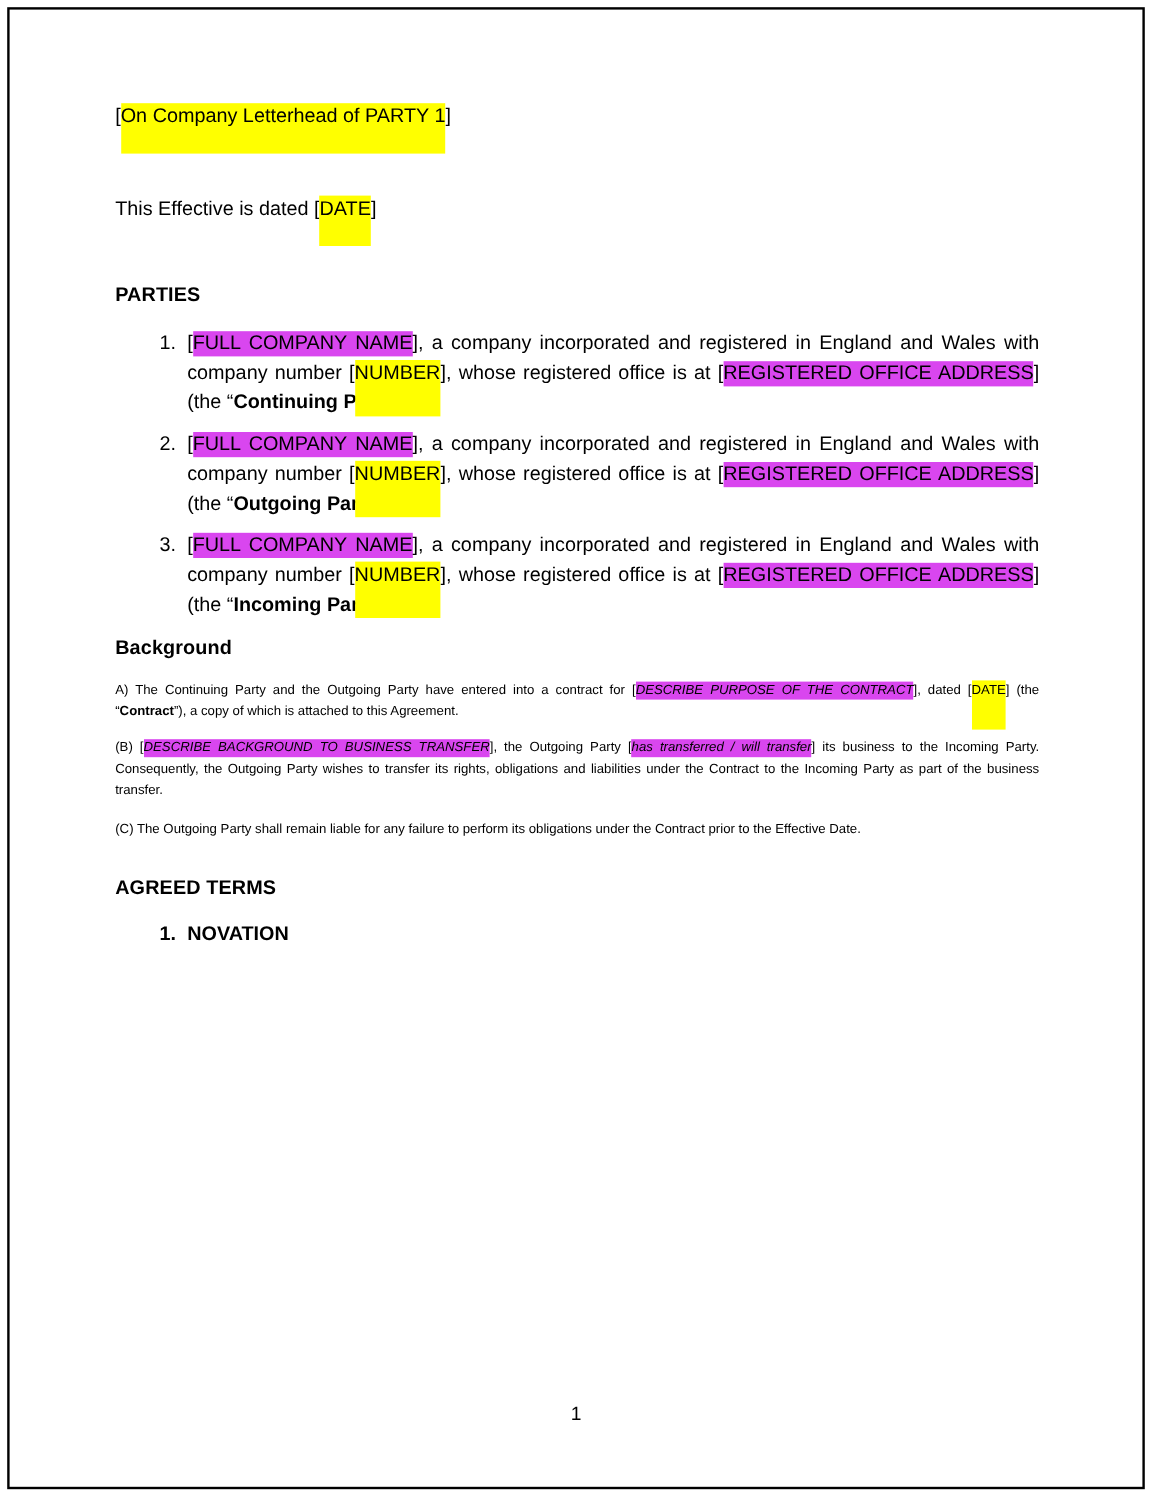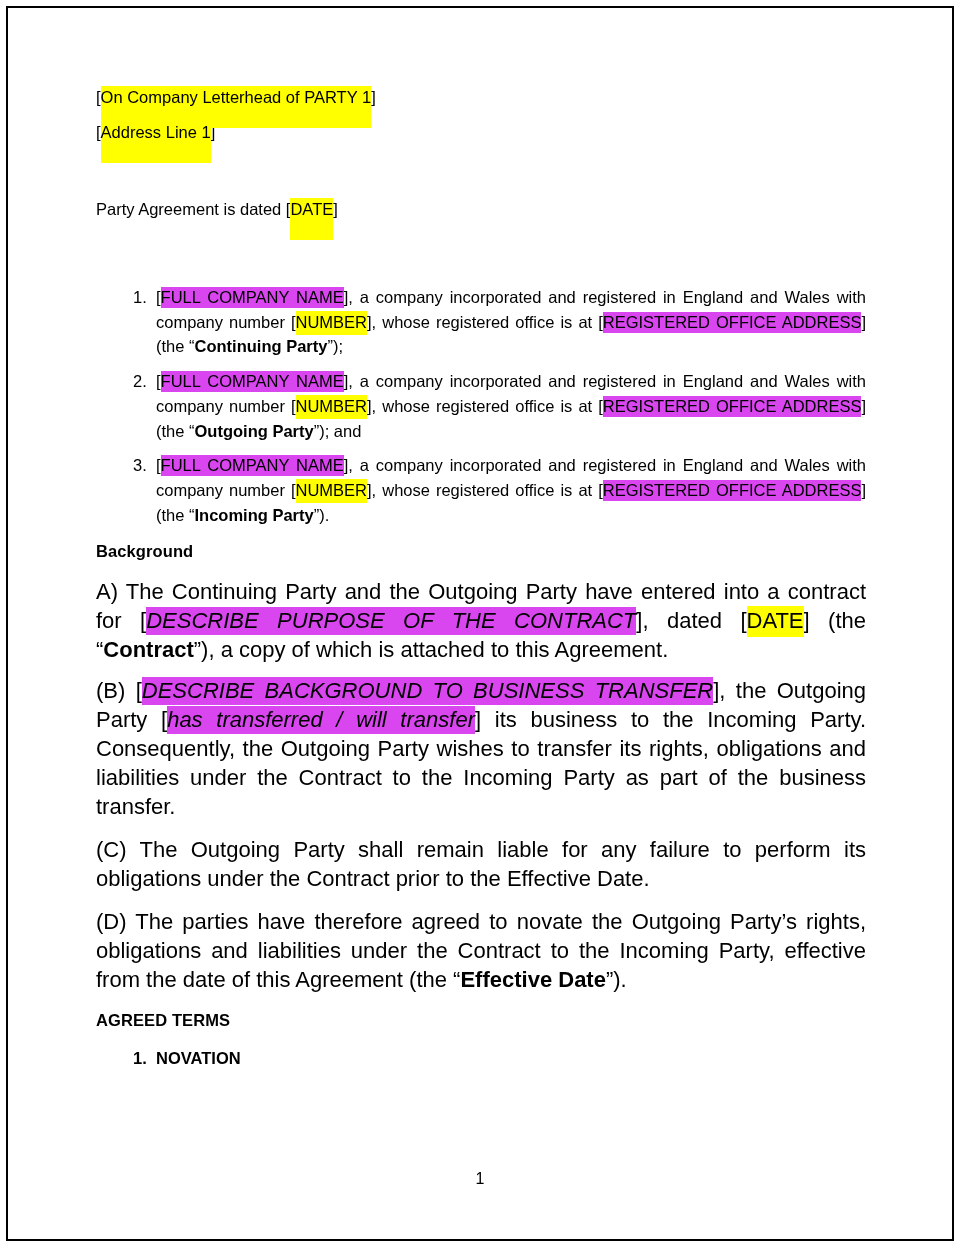--- a/index.html
+++ b/index.html
@@ -51,21 +51,21 @@
     padding-top: 2px;
     padding-bottom: 22px;
     margin-bottom: -22px;
     position: relative;
     box-decoration-break: clone;
     -webkit-box-decoration-break: clone;
   }
   .hl-tall-sm {
     background: #FFFF00;
     padding-top: 2px;
-    padding-bottom: 4px;
+    padding-bottom: 27px;
     margin-bottom: -17px;
     position: relative;
     box-decoration-break: clone;
     -webkit-box-decoration-break: clone;
   }
 
   
   .hdr-line {
     font-size: 16.5px;
     line-height: 35px;
@@ -106,22 +106,22 @@
   .party .num {
     position: absolute;
     left: 37px;
     top: 0;
     font-size: 16.5px;
   }
 
   
   p.bg {
     margin: 0;
-    font-size: 22px;
-    line-height: 29px;
+    font-size: 11px;
+    line-height: 18px;
     text-align: justify;
     text-justify: inter-word;
   }
 
   
   .clause1 {
     position: relative;
     padding-left: 60px;
     font-size: 16.5px;
     line-height: 24px;
@@ -170,28 +170,28 @@
 
 <div class="page">
 
   <div class="page-border"></div>
 
   <div class="content">
 
     <div class="hdr-line"><span>[</span><span class="hl-tall">On Company Letterhead of PARTY 1</span><span>]</span></div>
 
 
-    <div class="hdr-line"><span>[</span><span class="hl-tall">Address Line 1</span><span>]</span></div>
 
     <div class="gap-lg"></div>
 
-    <div class="dated-line"><span>Party Agreement is dated [</span><span class="hl-tall">DATE</span><span>]</span></div>
+    <div class="dated-line"><span>This Effective is dated [</span><span class="hl-tall">DATE</span><span>]</span></div>
 
     <div class="gap-lg" style="height:45px;"></div>
 
+    <h2 class="sec">PARTIES</h2>
 
     <div class="gap-sm" style="height:16px;"></div>
 
     <div class="party">
       <span class="num">1.</span><span>[</span><span class="hl">FULL COMPANY NAME</span><span>], a company incorporated and registered in England and Wales with company number [</span><span class="hl-tall-sm">NUMBER</span><span>], whose registered office is at [</span><span class="hl">REGISTERED OFFICE ADDRESS</span><span>] (the “</span><span class="b">Continuing Party</span><span>”);</span>
     </div>
 
     <div class="gap-sm" style="height:10px;"></div>
 
     <div class="party">
@@ -215,21 +215,20 @@
     <div class="gap-sm" style="height:12px;"></div>
 
     <p class="bg"><span>(B) [</span><span class="hl i">DESCRIBE BACKGROUND TO BUSINESS TRANSFER</span><span>], the Outgoing Party [</span><span class="hl i">has transferred / will transfer</span><span>] its business to the Incoming Party. Consequently, the Outgoing Party wishes to transfer its rights, obligations and liabilities under the Contract to the Incoming Party as part of the business transfer.</span></p>
 
     <div class="gap-md" style="height:14px;"></div>
 
     <p class="bg">(C) The Outgoing Party shall remain liable for any failure to perform its obligations under the Contract prior to the Effective Date.</p>
 
     <div class="gap-md" style="height:14px;"></div>
 
-    <p class="bg"><span>(D) The parties have therefore agreed to novate the Outgoing Party’s rights, obligations and liabilities under the Contract to the Incoming Party, effective from the date of this Agreement (the “</span><span class="b">Effective Date</span><span>”).</span></p>
 
     <div class="gap-md" style="height:14px;"></div>
 
     <h2 class="sec">AGREED TERMS</h2>
 
     <div class="gap-sm" style="height:14px;"></div>
 
     <div class="clause1">
       <span class="num">1.</span><span>NOVATION</span>
     </div>

